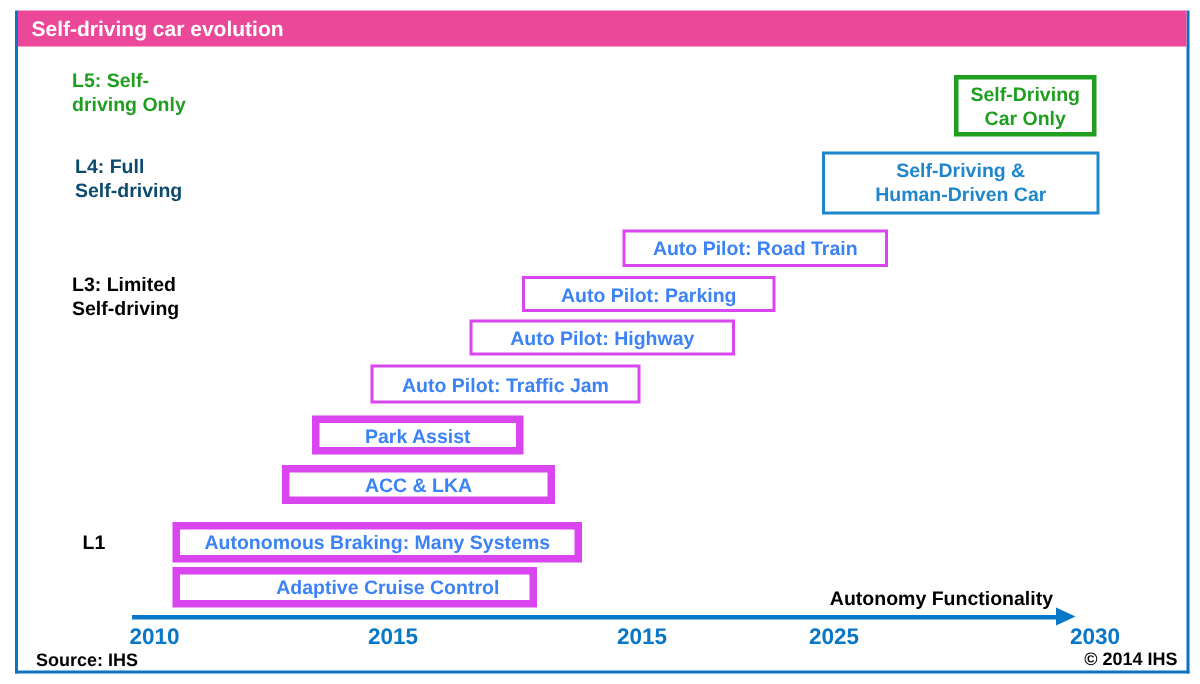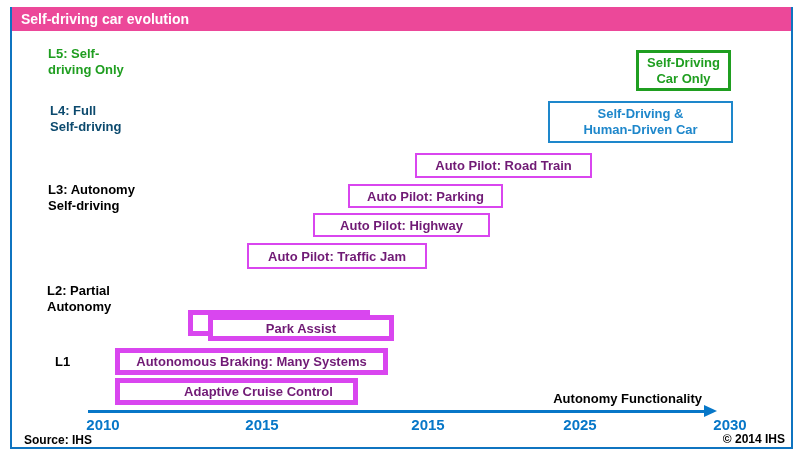--- a/index.html
+++ b/index.html
@@ -7,49 +7,49 @@
   .frame{position:absolute;left:10px;top:7px;width:783px;height:442px;background:#fff;
          border:2px solid #0f74c0;border-top:none;box-sizing:border-box;}
   .titlebar{position:absolute;left:0;top:0;right:0;height:24px;background:#ec4899;color:#fff;
             font-size:14px;font-weight:bold;line-height:24px;padding-left:9px;}
   .lvl{position:absolute;font-size:13px;font-weight:bold;line-height:16px;color:#000;white-space:nowrap;}
   .lvl span{display:block;}
   .lvl.green{color:#1f9e20;}
   .lvl.blue{color:#0c4a6e;}
   .box{position:absolute;background:#fff;border:5px solid #d946ef;box-sizing:border-box;
        display:flex;align-items:center;justify-content:center;font-size:13px;font-weight:bold;
-       color:#701a75;white-space:nowrap;text-align:center;}
+       color:#3b82f6;white-space:nowrap;text-align:center;}
   .box.thin{border-width:2px;}
   .box.outcome{flex-direction:column;line-height:16px;}
   .box.outcome span{display:block;}
   .box.green-box{border:3px solid #1f9e20;color:#1f9e20;}
   .box.blue-box{border:2px solid #1e87cb;color:#1e87cb;}
   
   .m-acc{left:103px;top:371px;width:243px;height:27px;padding-left:44px;}
   .m-ab{left:103px;top:341px;width:273px;height:27px;}
   .m-acclka{left:176px;top:303px;width:182px;height:26px;}
-  .m-park{left:196px;top:270px;width:186px;height:26px;margin-top:38px;}
+  .m-park{left:196px;top:270px;width:141px;height:26px;}
   .m-jam{left:235px;top:236px;width:180px;height:26px;}
   .m-hwy{left:301px;top:206px;width:177px;height:24px;}
-  .m-parking{left:336px;top:177px;width:155px;height:24px;}
+  .m-parking{left:336px;top:177px;width:169px;height:24px;}
   .m-road{left:403px;top:146px;width:177px;height:25px;}
   .o-blue{left:536px;top:94px;width:185px;height:42px;}
   .o-green{left:624px;top:43px;width:95px;height:41px;}
   
   .lvl-5{left:36px;top:39px;}
   .lvl-4{left:38px;top:96px;}
   .lvl-3{left:36px;top:175px;}
   .lvl-2{left:35px;top:276px;}
   .lvl-1{left:43px;top:347px;}
   
   .axis-line{position:absolute;left:76px;top:403px;width:618px;height:3px;background:#0777c8;}
   .axis-arrow{position:absolute;left:692px;top:398px;width:0;height:0;
               border-left:13px solid #0777c8;border-top:6px solid transparent;border-bottom:6px solid transparent;}
   .tick{position:absolute;top:409px;width:60px;text-align:center;font-size:15px;font-weight:bold;color:#0777c8;}
-  .t0{left:61px;} .t1{left:220px;} .t2{left:386px;} .t3{left:538px;} .t4{left:688px;}
+  .t0{left:61px;} .t1{left:220px;} .t2{left:386px;} .t3{left:514px;} .t4{left:688px;}
   .axis-label{position:absolute;left:528px;top:384px;width:162px;text-align:right;
               font-size:13px;font-weight:bold;color:#000;}
   .src{position:absolute;left:12px;top:426px;font-size:12px;font-weight:bold;color:#000;}
   .copy{position:absolute;right:6px;top:425px;font-size:12px;font-weight:bold;color:#000;}
 </style>
 </head>
 <body>
 
 <div class="frame">
 
@@ -57,26 +57,22 @@
 
   <div class="lvl green lvl-5">
     <span>L5: Self-</span>
     <span>driving Only</span>
   </div>
   <div class="lvl blue lvl-4">
     <span>L4: Full</span>
     <span>Self-driving</span>
   </div>
   <div class="lvl lvl-3">
-    <span>L3: Autonomy</span>
+    <span>L3: Limited</span>
     <span>Self-driving</span>
-  </div>
-  <div class="lvl lvl-2">
-    <span>L2: Partial</span>
-    <span>Autonomy</span>
   </div>
   <div class="lvl lvl-1">
     <span>L1</span>
   </div>
 
   <div class="box m-acc">
     <span>Adaptive Cruise Control</span>
   </div>
   <div class="box m-ab">
     <span>Autonomous Braking: Many Systems</span>

